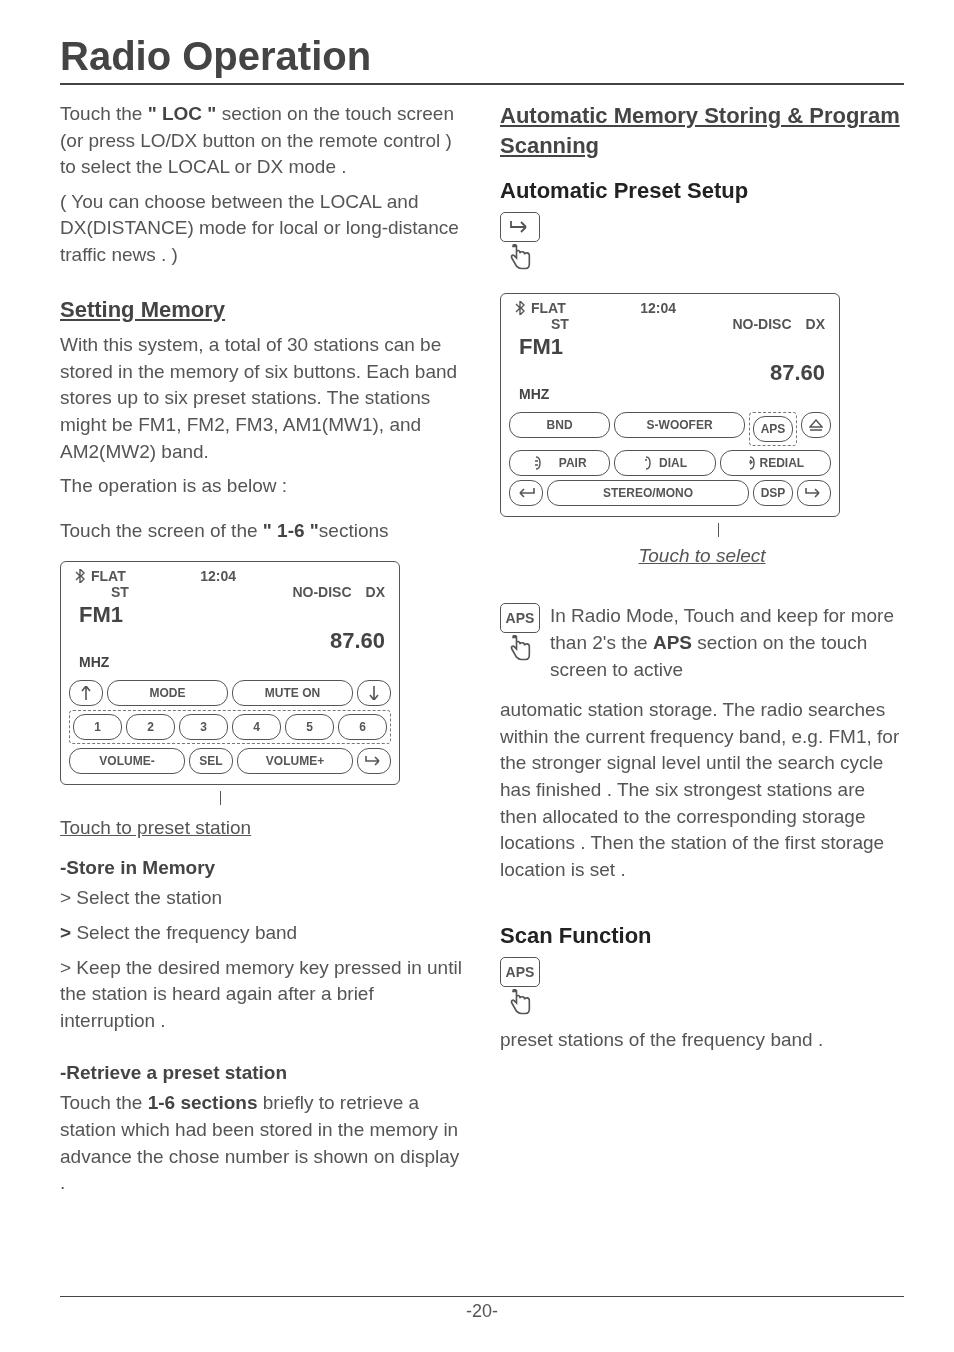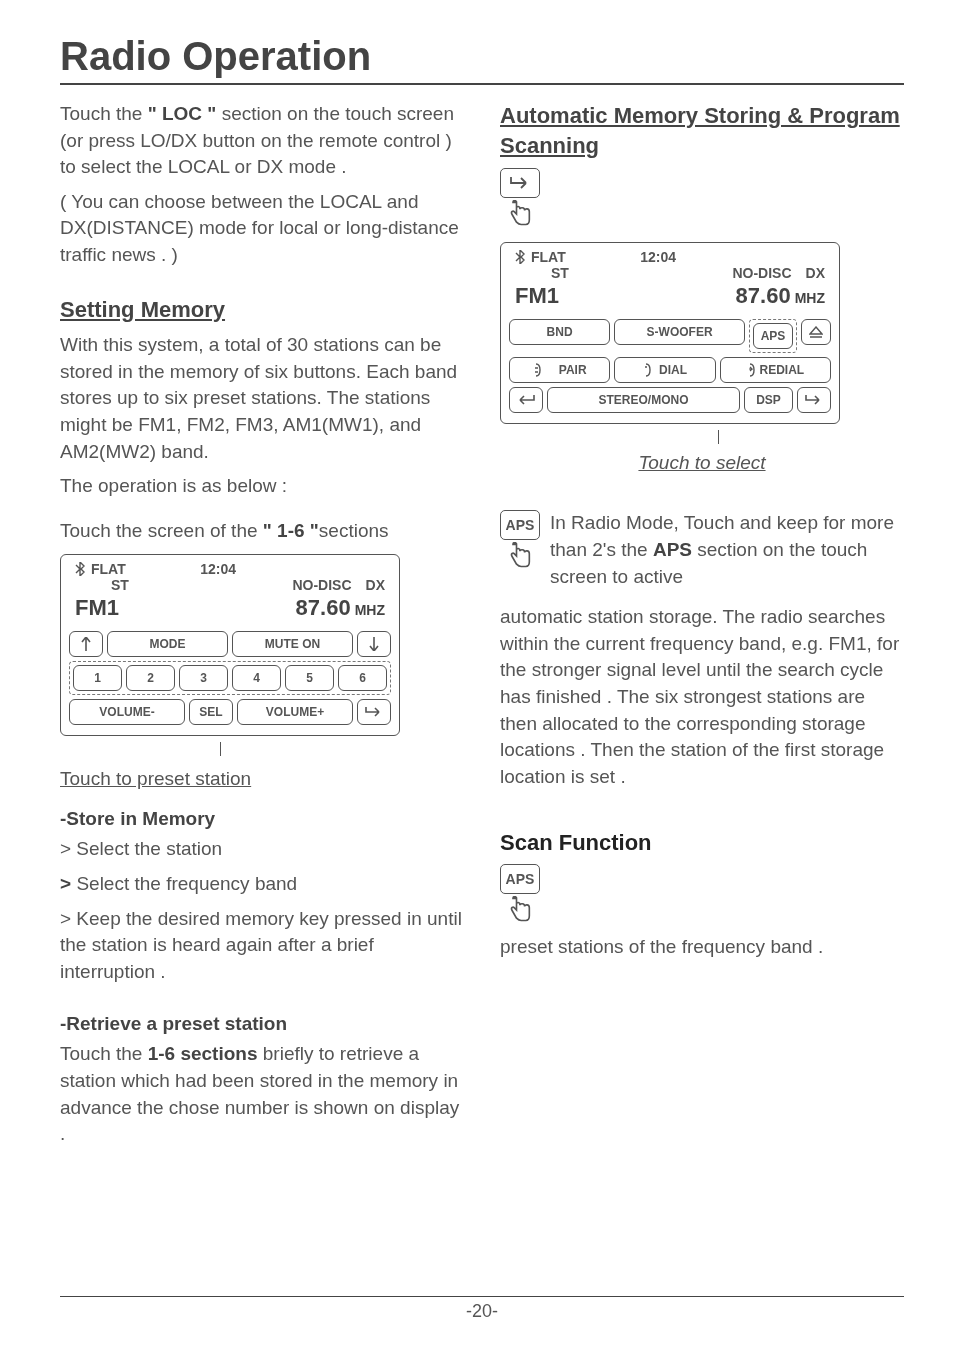--- a/index.html
+++ b/index.html
@@ -63,33 +63,33 @@
     text-align: center;
     margin-top: 8px;
   }
 
   
   .panel {
     border: 1.5px solid #555;
     border-radius: 6px;
     width: 340px;
     padding: 6px 8px 10px;
-    margin-top: 10px;
+    margin-top: 17px;
     margin-bottom: 6px;
   }
   .prow { display: flex; align-items: center; font-size: 14px; font-weight: bold; color: #555; }
   .prow .gap { flex: 1; }
-  .pfreq { display: flex; align-items: baseline; padding: 2px 6px 6px; font-weight: bold; color: #444;}
+  .pfreq { display: flex; align-items: baseline; padding: 2px 6px 6px; font-weight: bold; color: #444; flex-direction: column;}
   .pfreq .band { font-size: 22px; }
   .pfreq .num { font-size: 22px; margin-left: auto; }
   .pfreq .unit { font-size: 14px; margin-left: 4px; }
   .btnrow { display: flex; gap: 4px; margin-top: 4px; }
   .pbtn {
     border: 1.5px solid #555;
-    border-radius: 6px;
+    border-radius: 12px;
     font-size: 12px;
     font-weight: bold;
     color: #555;
     height: 26px;
     display: flex;
     align-items: center;
     justify-content: center;
     flex-shrink: 0;
   }
   .pbtn svg { display: block; }
@@ -212,20 +212,21 @@
 
     <div class="subhead" style="margin-top:28px">-Retrieve a preset station</div>
     <p>
       <span>Touch the </span><span class="bold">1-6 sections</span><span> briefly to retrieve a station which had been stored in the memory in advance the chose number is shown on display .</span>
     </p>
   </div>
 
   <div class="col">
     <h2>Automatic Memory Storing &amp; Program Scanning</h2>
 
+    <h3 class="black mt18">Automatic Preset Setup</h3>
     <div class="iconblock">
       <div class="iconcol">
         <div class="sqicon">
             <svg width="20" height="14" viewBox="0 0 20 14">
               <path d="M1 1v6h15m0 0l-5-5m5 5l-5 5" stroke="#555" stroke-width="1.8" fill="none"></path>
             </svg>
           </div>
         <span class="hand"><svg viewBox="0 0 24 24">
               <path d="M9 2v10l-2-2c-1-1-3 0-2 2l4 7c1 1 2 2 4 2h4c2 0 3-2 3-4v-7c0-3-4-3-4-1 0-3-4-3-4-1 0-3-3-3-3-1V2c0-2-3-2-3 0z" fill="none" stroke="#555" stroke-width="1.4"></path>
             </svg></span>
@@ -289,21 +290,21 @@
               <span>REDIAL</span>
             </div>
       </div>
       <div class="btnrow">
         <div class="pbtn" style="width:34px">
               <svg width="18" height="12" viewBox="0 0 18 12">
                 <path d="M17 1v5H3m0 0l4-4m-4 4l4 4" stroke="#555" stroke-width="1.6" fill="none"></path>
               </svg>
             </div>
         <div class="pbtn" style="flex:1.5">STEREO/MONO</div>
-        <div class="pbtn" style="width:49px">DSP</div>
+        <div class="pbtn" style="width:40px">DSP</div>
         <div class="pbtn" style="width:34px">
               <svg width="18" height="12" viewBox="0 0 18 12">
                 <path d="M1 1v5h13m0 0l-4-4m4 4l-4 4" stroke="#555" stroke-width="1.6" fill="none"></path>
               </svg>
             </div>
       </div>
     </div>
     <div class="tickline" style="margin-left:218px"></div>
     <div class="italic-cap">Touch to select</div>
     </div>

